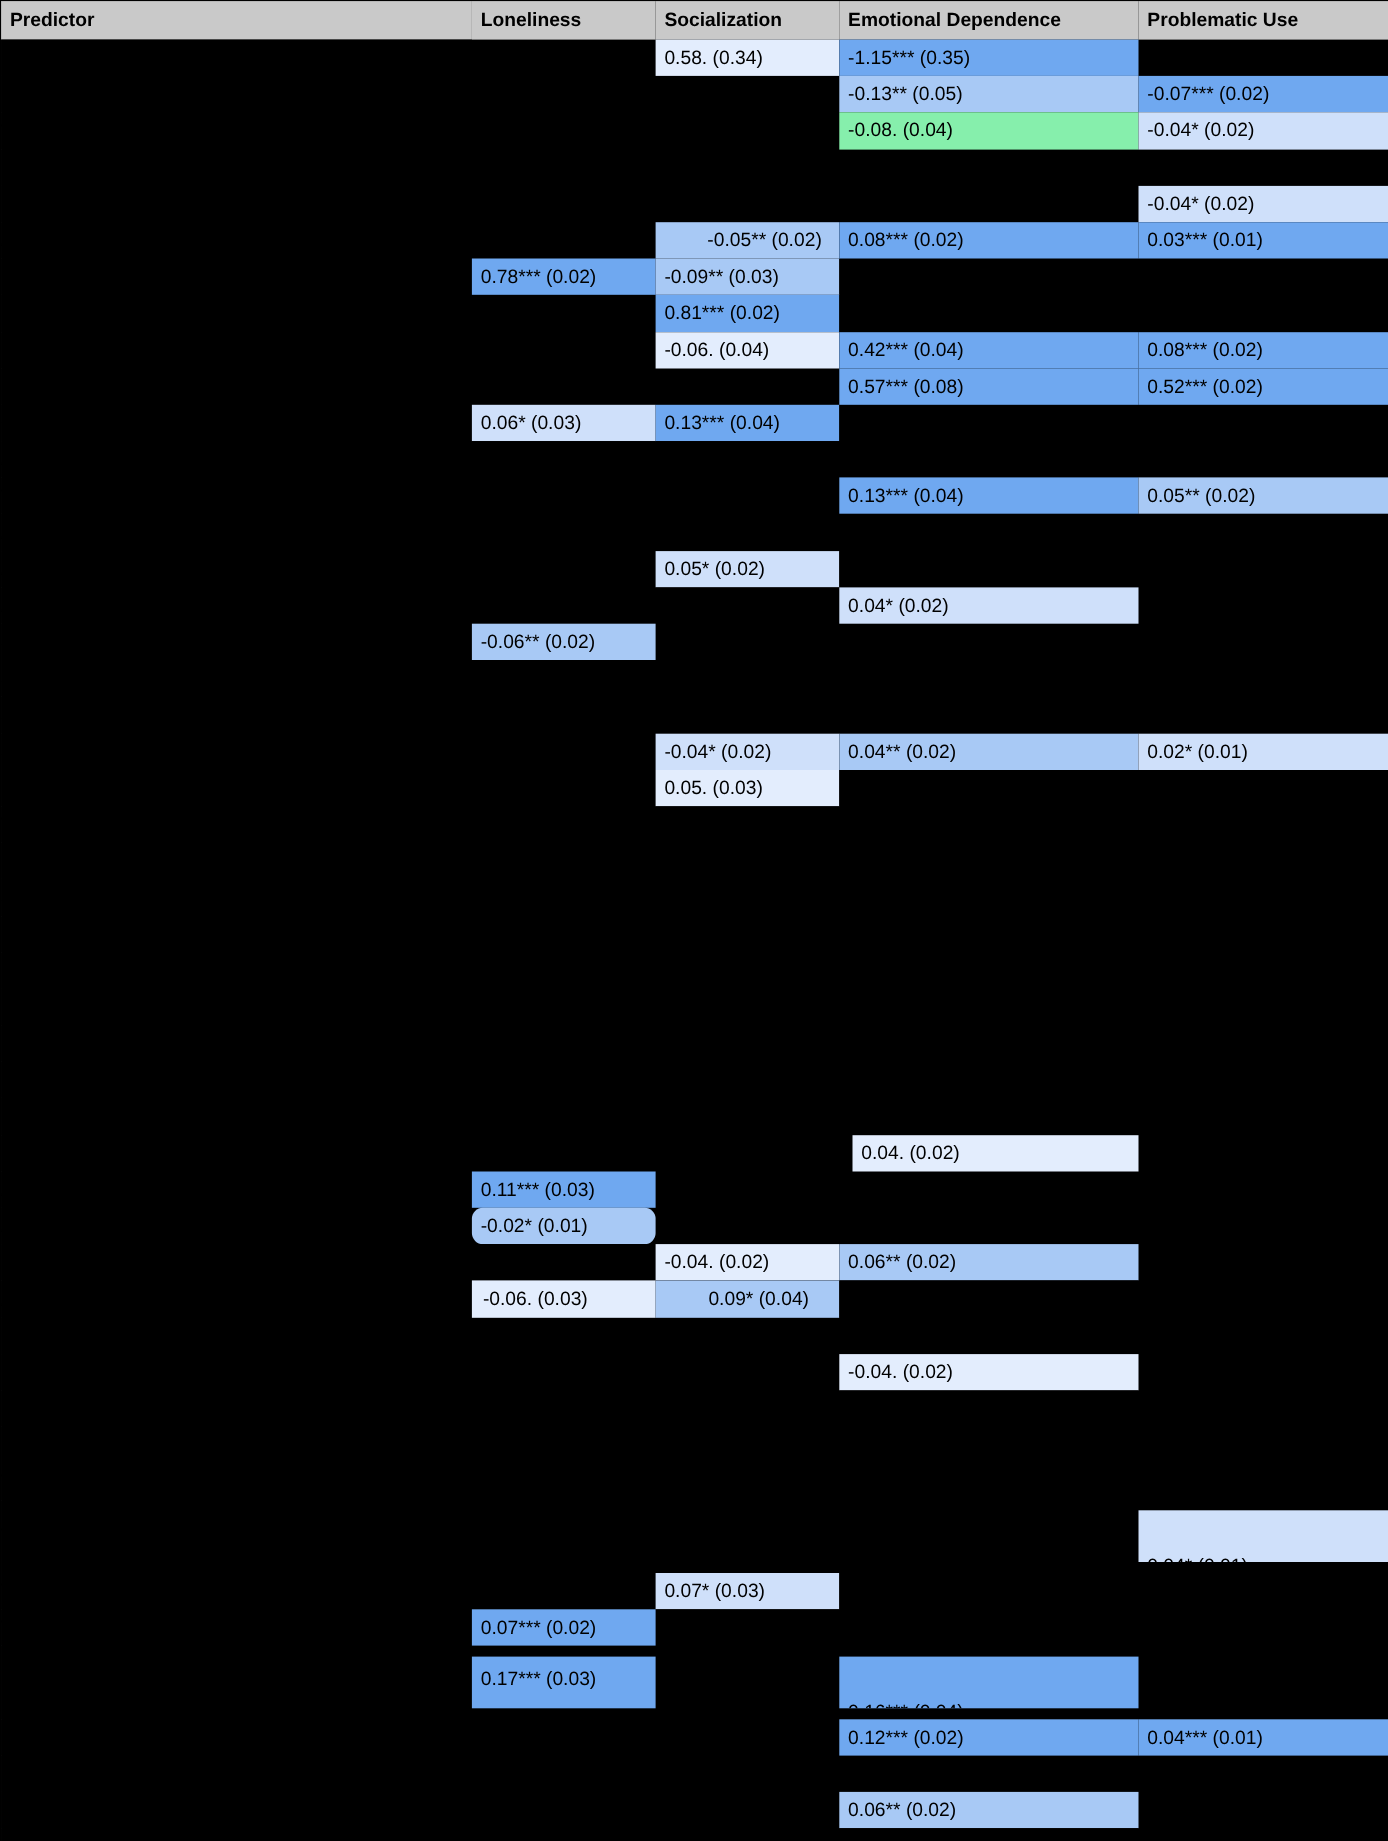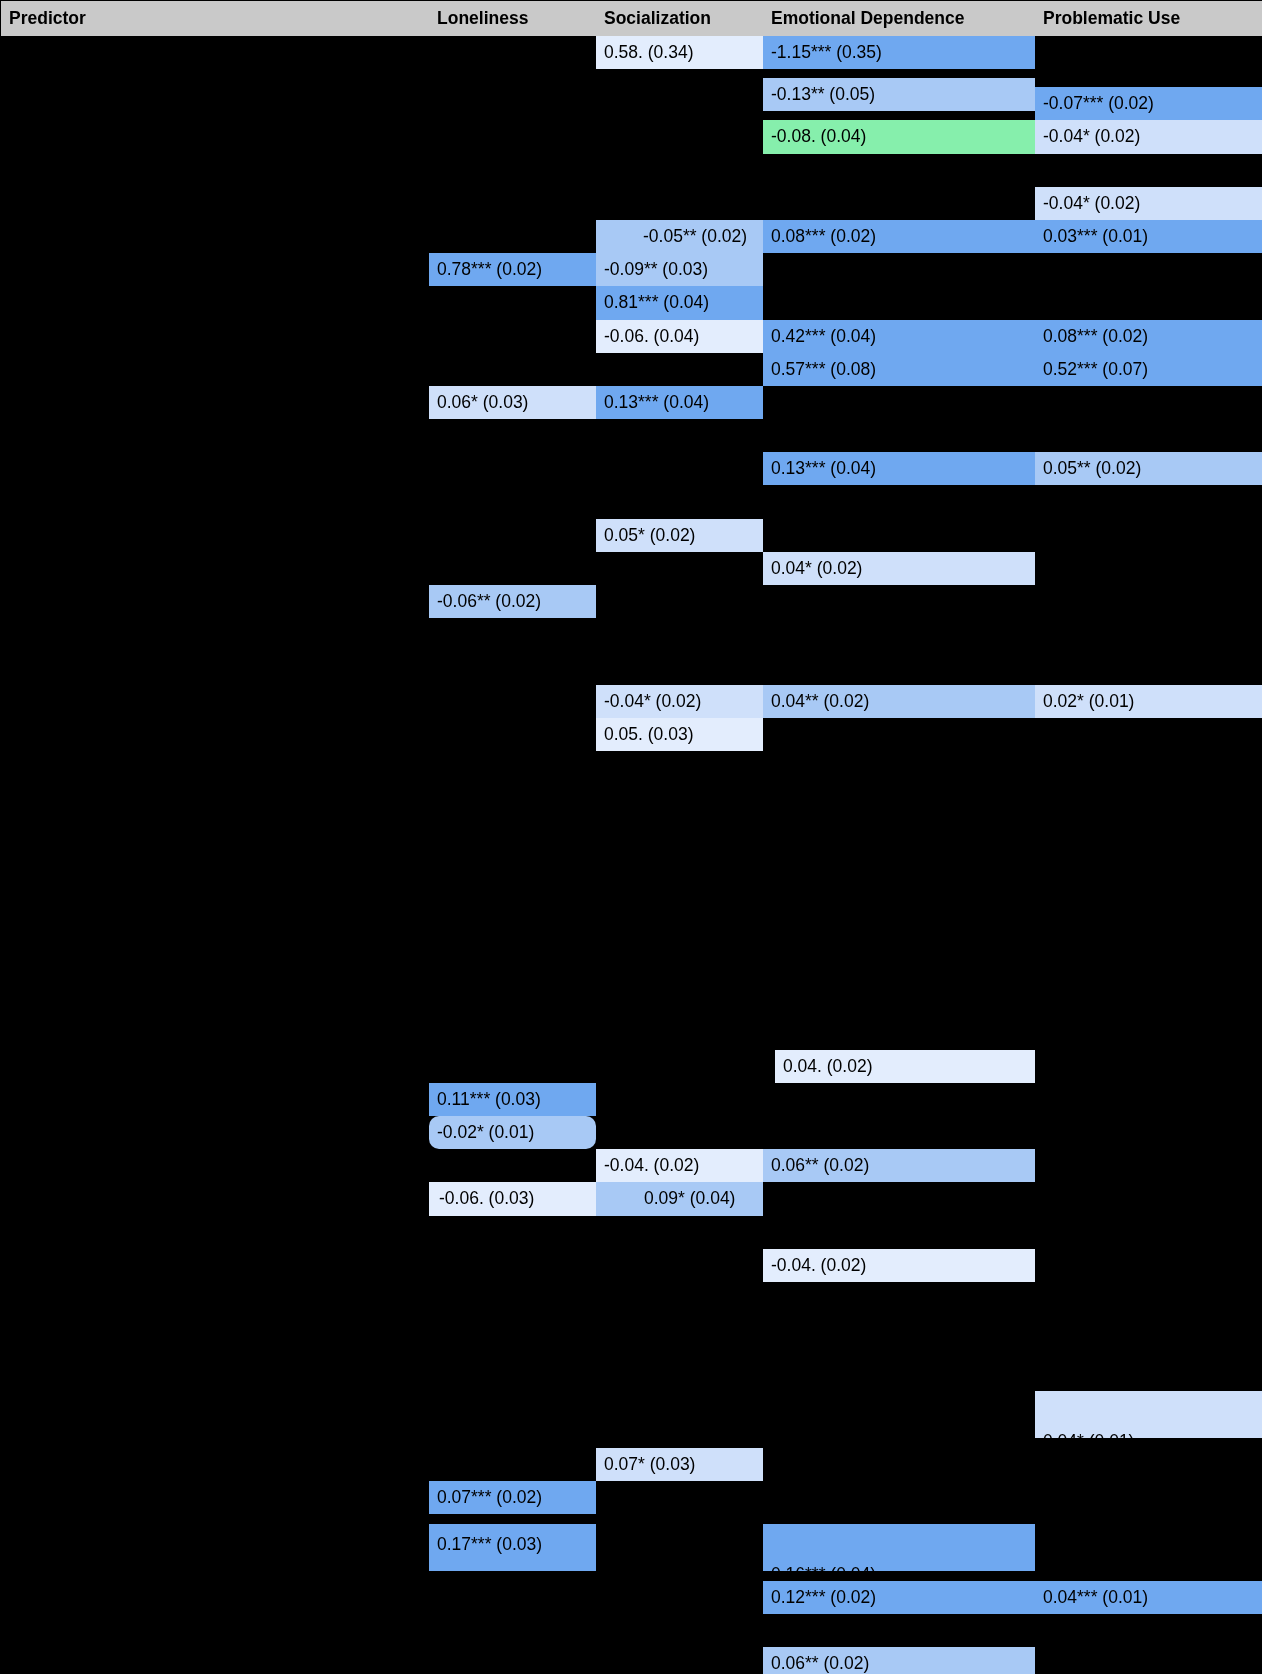--- a/index.html
+++ b/index.html
@@ -122,21 +122,21 @@
           <td class="cell">
             <span class="chip empty"></span>
           </td>
           <td class="cell">
             <span class="chip empty"></span>
           </td>
           <td class="cell">
             <span class="chip" style="background: rgb(168, 201, 245);">-0.13** (0.05)</span>
           </td>
           <td class="cell">
-            <span class="chip" style="background: rgb(111, 168, 240); margin-top: 18px;">-0.07*** (0.02)</span>
+            <span class="chip" style="background: rgb(111, 168, 240);">-0.07*** (0.02)</span>
           </td>
         </tr>
         <tr>
           <td class="pred">Voice Modality</td>
           <td class="cell">
             <span class="chip empty"></span>
           </td>
           <td class="cell">
             <span class="chip empty"></span>
           </td>
@@ -206,21 +206,21 @@
           <td class="cell">
             <span class="chip empty"></span>
           </td>
         </tr>
         <tr>
           <td class="pred">Initial Socialization with Real People</td>
           <td class="cell">
             <span class="chip empty"></span>
           </td>
           <td class="cell">
-            <span class="chip" style="background: rgb(111, 168, 240);">0.81*** (0.04)</span>
+            <span class="chip" style="background: rgb(111, 168, 240);">0.81*** (0.02)</span>
           </td>
           <td class="cell">
             <span class="chip empty"></span>
           </td>
           <td class="cell">
             <span class="chip empty"></span>
           </td>
         </tr>
         <tr>
           <td class="pred">Initial Emotional Dependence on AI</td>
@@ -242,21 +242,21 @@
           <td class="cell">
             <span class="chip empty"></span>
           </td>
           <td class="cell">
             <span class="chip empty"></span>
           </td>
           <td class="cell">
             <span class="chip" style="background: rgb(111, 168, 240);">0.57*** (0.08)</span>
           </td>
           <td class="cell">
-            <span class="chip" style="background: rgb(111, 168, 240);">0.52*** (0.07)</span>
+            <span class="chip" style="background: rgb(111, 168, 240);">0.52*** (0.02)</span>
           </td>
         </tr>
         <tr>
           <td class="pred">Gender (Male)</td>
           <td class="cell">
             <span class="chip" style="background: rgb(207, 224, 250);">0.06* (0.03)</span>
           </td>
           <td class="cell">
             <span class="chip" style="background: rgb(111, 168, 240);">0.13*** (0.04)</span>
           </td>

